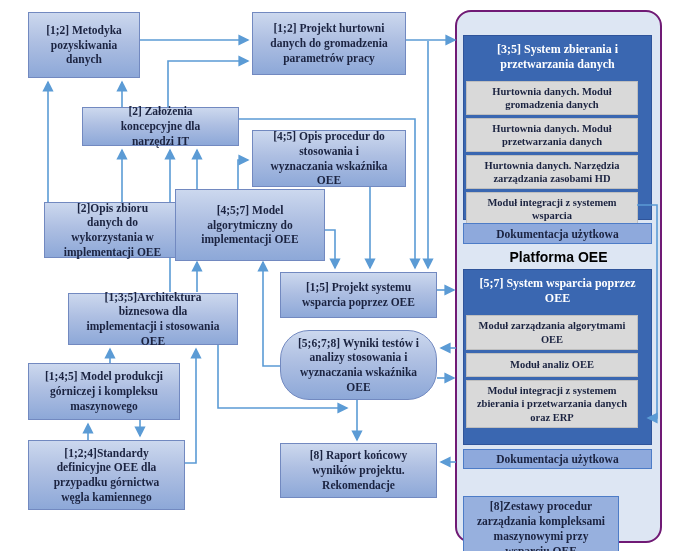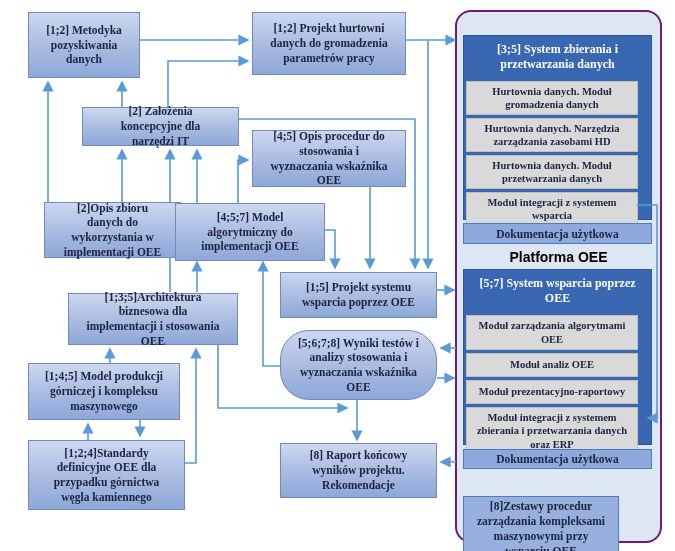--- a/index.html
+++ b/index.html
@@ -37,33 +37,32 @@
 </head>
 <body>
 
 <div id="stage">
 
   <div id="panel">
 
     <div class="group" style="left:6px;top:23px;width:189px;height:185px;">
       <div class="group-header">[3;5] System zbierania i przetwarzania danych</div>
       <div class="module" style="min-height:28px;">Hurtownia danych. Moduł gromadzenia danych</div>
+      <div class="module" style="min-height:28px;">Hurtownia danych. Moduł przetwarzania danych</div>
       <div class="module" style="min-height:28px;">Hurtownia danych. Narzędzia zarządzania zasobami HD</div>
-      <div class="module" style="min-height:28px;">Hurtownia danych. Moduł przetwarzania danych</div>
       <div class="module" style="min-height:28px;">Moduł integracji z systemem wsparcia</div>
     </div>
     <div class="docbar" style="left:6px;top:211px;width:189px;height:21px;">Dokumentacja użytkowa</div>
 
     <div id="platform-label">Platforma OEE</div>
 
     <div class="group" style="left:6px;top:257px;width:189px;height:176px;">
       <div class="group-header">[5;7] System wsparcia poprzez OEE</div>
       <div class="module" style="min-height:29px;">Moduł zarządzania algorytmami OEE</div>
       <div class="module" style="min-height:18px;">Moduł analiz OEE</div>
-      <div class="module" style="min-height:18px;">Moduł prezentacyjno-raportowy</div>
       <div class="module" style="min-height:42px;">Moduł integracji z systemem zbierania i przetwarzania danych oraz ERP</div>
     </div>
     <div class="docbar" style="left:6px;top:437px;width:189px;height:20px;">Dokumentacja użytkowa</div>
 
     <div id="procedury-box" style="left:6px;top:484px;width:156px;height:66px;">[8]Zestawy procedur zarządzania kompleksami maszynowymi przy wsparciu OEE</div>
   </div>
 
   <svg id="arrows" viewBox="0 0 675 551" xmlns="http://www.w3.org/2000/svg">
     <defs>
       <marker id="ah" markerWidth="7" markerHeight="7" refX="6" refY="3.5" orient="auto">
@@ -103,21 +102,21 @@
   <div class="fbox" style="left:28px;top:12px;width:112px;height:66px;">[1;2] Metodyka pozyskiwania danych</div>
 
   <div class="fbox" style="left:252px;top:12px;width:154px;height:63px;">[1;2] Projekt hurtowni danych do gromadzenia parametrów pracy</div>
 
   <div class="fbox" style="left:70px;top:107px;width:157px;height:39px;margin-left:12px;">[2] Założenia koncepcyjne dla narzędzi IT</div>
 
   <div class="fbox" style="left:252px;top:130px;width:154px;height:57px;">[4;5] Opis procedur do stosowania i wyznaczania wskaźnika OEE</div>
 
   <div class="fbox" style="left:28px;top:202px;width:137px;height:56px;margin-left:16px;">[2]Opis zbioru danych do wykorzystania w implementacji OEE</div>
 
-  <div class="fbox" style="left:175px;top:203px;width:150px;height:58px;">[4;5;7] Model algorytmiczny do implementacji OEE</div>
+  <div class="fbox" style="left:175px;top:189px;width:150px;height:72px;">[4;5;7] Model algorytmiczny do implementacji OEE</div>
 
   <div class="fbox" style="left:68px;top:293px;width:170px;height:52px;">[1;3;5]Architektura biznesowa dla implementacji i stosowania OEE</div>
 
   <div class="fbox" style="left:280px;top:272px;width:157px;height:46px;">[1;5] Projekt systemu wsparcia poprzez OEE</div>
 
   <div class="fbox" style="left:280px;top:330px;width:157px;height:70px;border-radius:29px;">[5;6;7;8] Wyniki testów i analizy stosowania i wyznaczania wskaźnika OEE</div>
 
   <div class="fbox" style="left:28px;top:363px;width:152px;height:57px;">[1;4;5] Model produkcji górniczej i kompleksu maszynowego</div>
 
   <div class="fbox" style="left:28px;top:440px;width:157px;height:70px;">[1;2;4]Standardy definicyjne OEE dla przypadku górnictwa węgla kamiennego</div>

